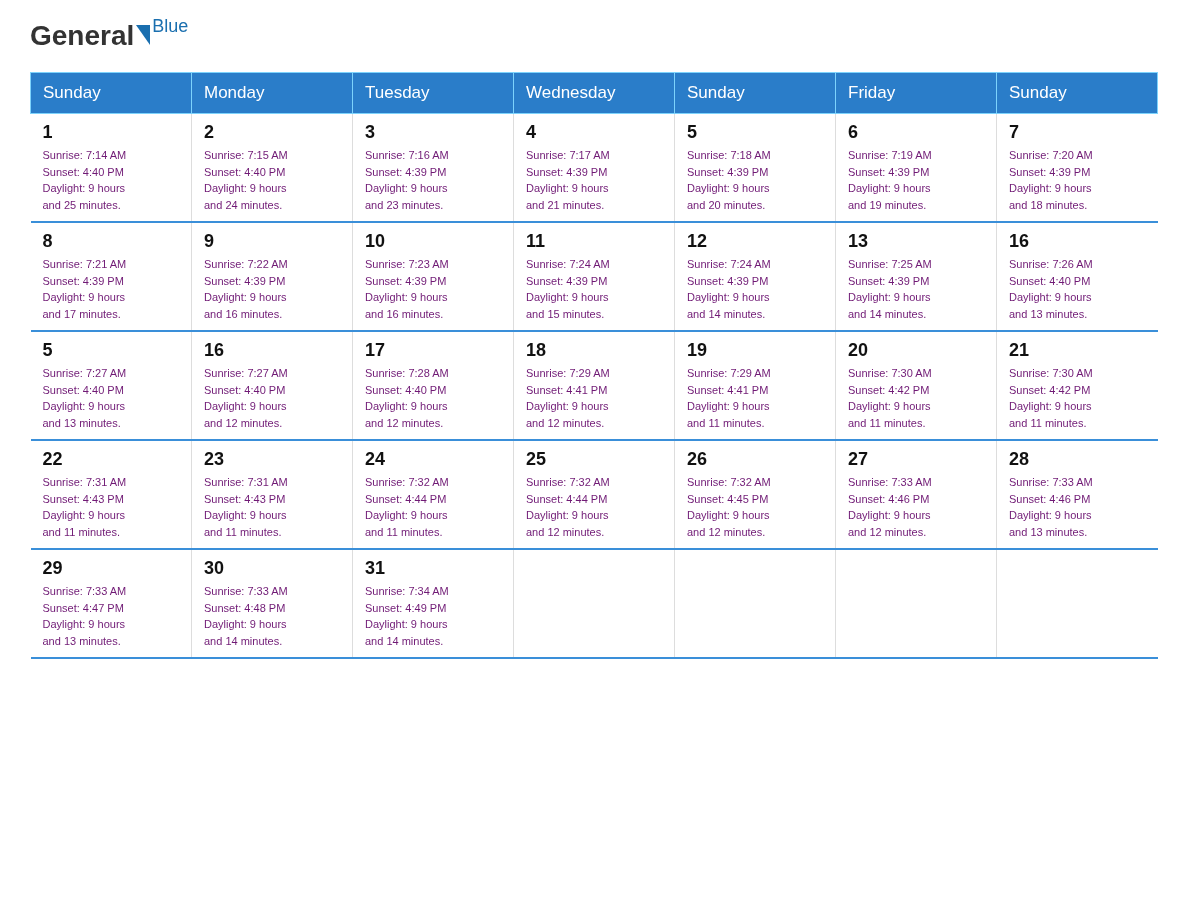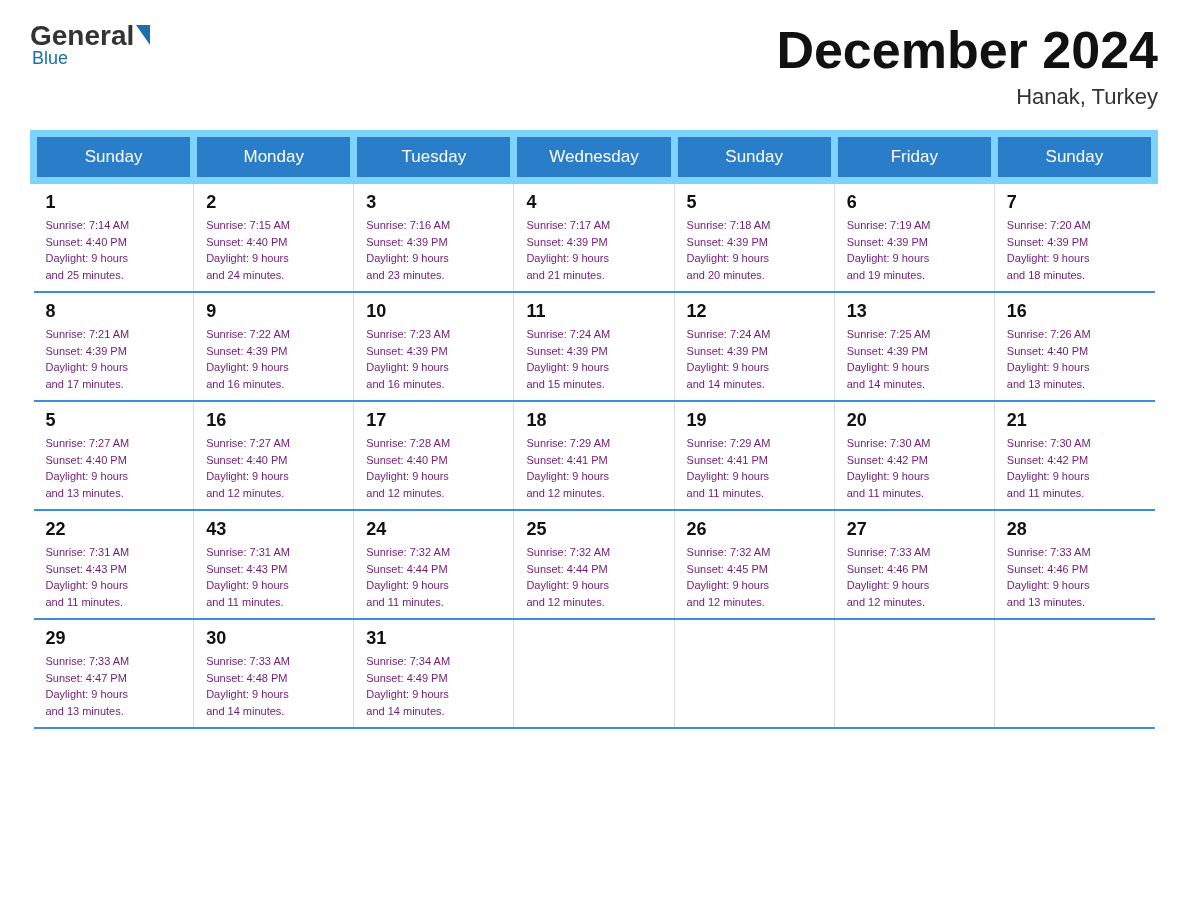--- a/index.html
+++ b/index.html
@@ -11,21 +11,21 @@
       padding: 20px 30px;
     }
     .header {
       display: flex;
       justify-content: space-between;
       align-items: flex-start;
       margin-bottom: 20px;
     }
     .logo {
       display: flex;
-      flex-direction: column;
+      flex-direction: row;
       align-items: flex-start;
     }
     .logo-text {
       display: flex;
       align-items: center;
     }
     .logo-general {
       font-size: 28px;
       font-weight: bold;
       color: #333;
@@ -67,23 +67,23 @@
       width: 100%;
       border-collapse: collapse;
     }
     thead tr {
       background-color: #2a7dc9;
     }
     thead th {
       color: #fff;
       font-size: 17px;
       padding: 10px 12px;
-      text-align: center;
+      text-align: left;
       font-weight: normal;
-      border: 7px solid #7dd3fc;
+      border: 1px solid #7dd3fc;
     }
     tbody tr {
       border-bottom: 2px solid #3a8fd9;
     }
     tbody td {
       vertical-align: top;
       padding: 8px 12px;
       font-size: 14px;
       color: #222;
       border-right: 1px solid #ddd;
@@ -114,24 +114,20 @@
 
 <div class="header">
   <div class="logo">
     <div class="logo-text">
       <span class="logo-general">General</span>
       <div class="logo-blue-part">
         <div class="logo-triangle"></div>
       </div>
     </div>
     <span class="logo-subtitle">Blue</span>
-  </div>
-  <div class="title-section">
-    <div class="month-title">December 2024</div>
-    <div class="location">Hanak, Turkey</div>
   </div>
 </div>
 
 <table>
   <thead>
     <tr>
       <th>Sunday</th>
       <th>Monday</th>
       <th>Tuesday</th>
       <th>Wednesday</th>
@@ -340,21 +336,21 @@
         <td>
           <span class="day-num">22</span>
           <div class="day-info">
             Sunrise: 7:31 AM<br>
             Sunset: 4:43 PM<br>
             Daylight: 9 hours<br>
             and 11 minutes.
           </div>
         </td>
         <td>
-          <span class="day-num">43</span>
+          <span class="day-num">23</span>
           <div class="day-info">
             Sunrise: 7:31 AM<br>
             Sunset: 4:43 PM<br>
             Daylight: 9 hours<br>
             and 11 minutes.
           </div>
         </td>
         <td>
           <span class="day-num">24</span>
           <div class="day-info">

